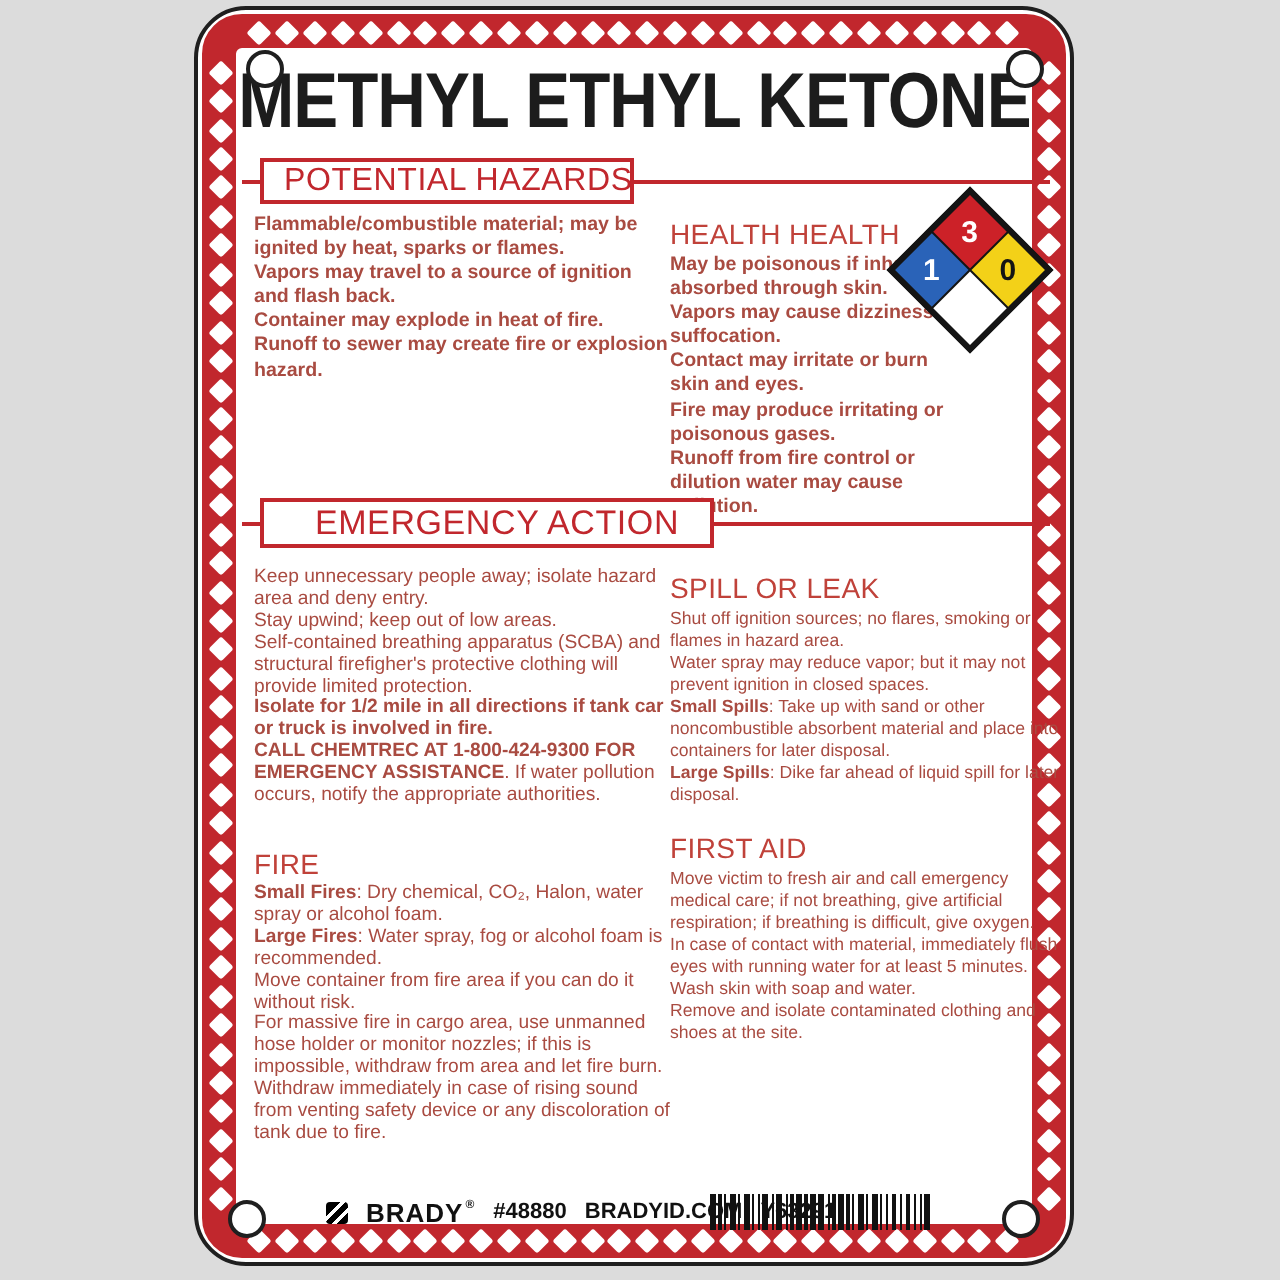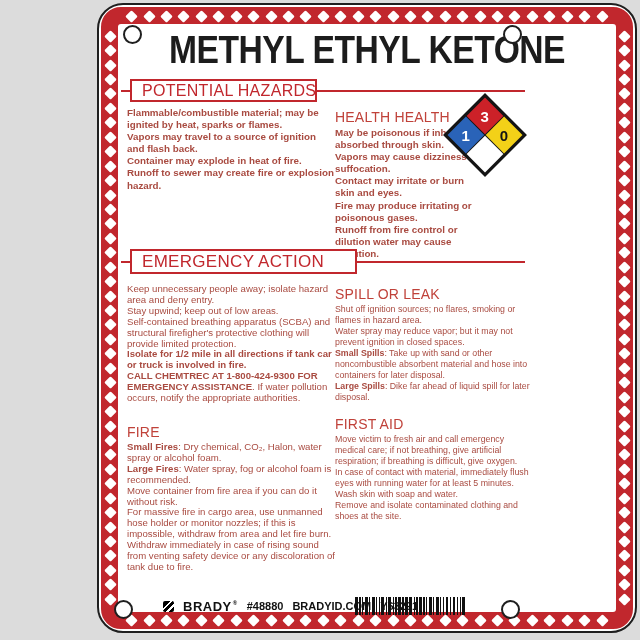--- a/index.html
+++ b/index.html
@@ -1,21 +1,21 @@
 <!DOCTYPE html>
 <html><head>
 <meta charset="utf-8">
 <style>
   html,body{margin:0;padding:0;}
   body{
     width:640px;height:640px;background:#dcdcdc;
     font-family:"Liberation Sans", sans-serif;position:relative;overflow:hidden;
   }
   .sign{
-    position:absolute;left:97px;top:3px;width:540px;height:630px;
+    position:absolute;left:97px;top:3px;width:440px;height:630px;
     background:#ffffff;border:2px solid #1f1f1f;border-radius:26px;box-sizing:border-box;
   }
   
   .band-frame{
     position:absolute;left:2px;top:2px;right:2px;bottom:2px;
     border:17px solid #c1272d;border-radius:20px;pointer-events:none;
   }
   .strip{position:absolute;display:flex;justify-content:space-around;align-items:center;}
   .strip-top{left:24px;right:24px;top:6px;height:10px;flex-direction:row;}
   .strip-bottom{left:24px;right:24px;bottom:6px;height:10px;flex-direction:row;}
@@ -34,21 +34,21 @@
   }
   
   .banner-line{position:absolute;left:22px;width:404px;height:2px;background:#c1272d;z-index:1;}
   .line-ph{top:85px;} .line-ea{top:256px;}
   .banner{
     position:absolute;border:2px solid #c1272d;background:#fff;color:#c1272d;
     display:flex;align-items:center;padding-left:10px;box-sizing:border-box;
     font-size:16px;letter-spacing:0.3px;z-index:2;white-space:nowrap;
   }
   .banner-ph{left:31px;top:74px;width:187px;height:23px;}
-  .banner-ea{left:31px;top:244px;width:227px;height:25px;font-size:17px;}
+  .banner-ea{left:31px;top:244px;width:227px;height:25px;font-size:17px;justify-content:center;}
   
   .sec{position:absolute;color:#a94b41;}
   .sec-title{margin:0 0 2px 0;font-size:14px;font-weight:normal;color:#c0423a;letter-spacing:0.2px;white-space:nowrap;}
   .sec-body .para{margin:0;}
   .sec-body .b{font-weight:bold;}
   .body-lg{font-size:9.8px;line-height:12.1px;font-weight:bold;}
   .body-md{font-size:9.6px;line-height:10.9px;}
   .body-sm{font-size:8.8px;line-height:11px;}
   .sec-fe{left:28px;top:102px;width:207px;}
   .sec-hh{left:236px;top:104px;width:148px;}
@@ -298,21 +298,21 @@
         <div class="para"><span class="b">Isolate for 1/2 mile in all directions if tank car or truck is involved in fire.</span></div>
         <div class="para"><span class="b">CALL CHEMTREC AT 1-800-424-9300 FOR EMERGENCY ASSISTANCE</span><span>. If water pollution occurs, notify the appropriate authorities.</span></div>
       </div>
   </section>
 
   <section class="sec sec-sl">
     <h3 class="sec-title">SPILL OR LEAK</h3>
     <div class="sec-body body-sm">
         <div class="para"><span>Shut off ignition sources; no flares, smoking or flames in hazard area.</span></div>
         <div class="para"><span>Water spray may reduce vapor; but it may not prevent ignition in closed spaces.</span></div>
-        <div class="para"><span class="b">Small Spills</span><span>: Take up with sand or other noncombustible absorbent material and hose into containers for later disposal.</span></div>
+        <div class="para"><span class="b">Small Spills</span><span>: Take up with sand or other noncombustible absorbent material and place into containers for later disposal.</span></div>
         <div class="para"><span class="b">Large Spills</span><span>: Dike far ahead of liquid spill for later disposal.</span></div>
       </div>
   </section>
 
   <section class="sec sec-fi">
     <h3 class="sec-title">FIRE</h3>
     <div class="sec-body body-md">
         <div class="para"><span class="b">Small Fires</span><span>: Dry chemical, CO₂, Halon, water spray or alcohol foam.</span></div>
         <div class="para"><span class="b">Large Fires</span><span>: Water spray, fog or alcohol foam is recommended.</span></div>
         <div class="para"><span>Move container from fire area if you can do it without risk.</span></div>

